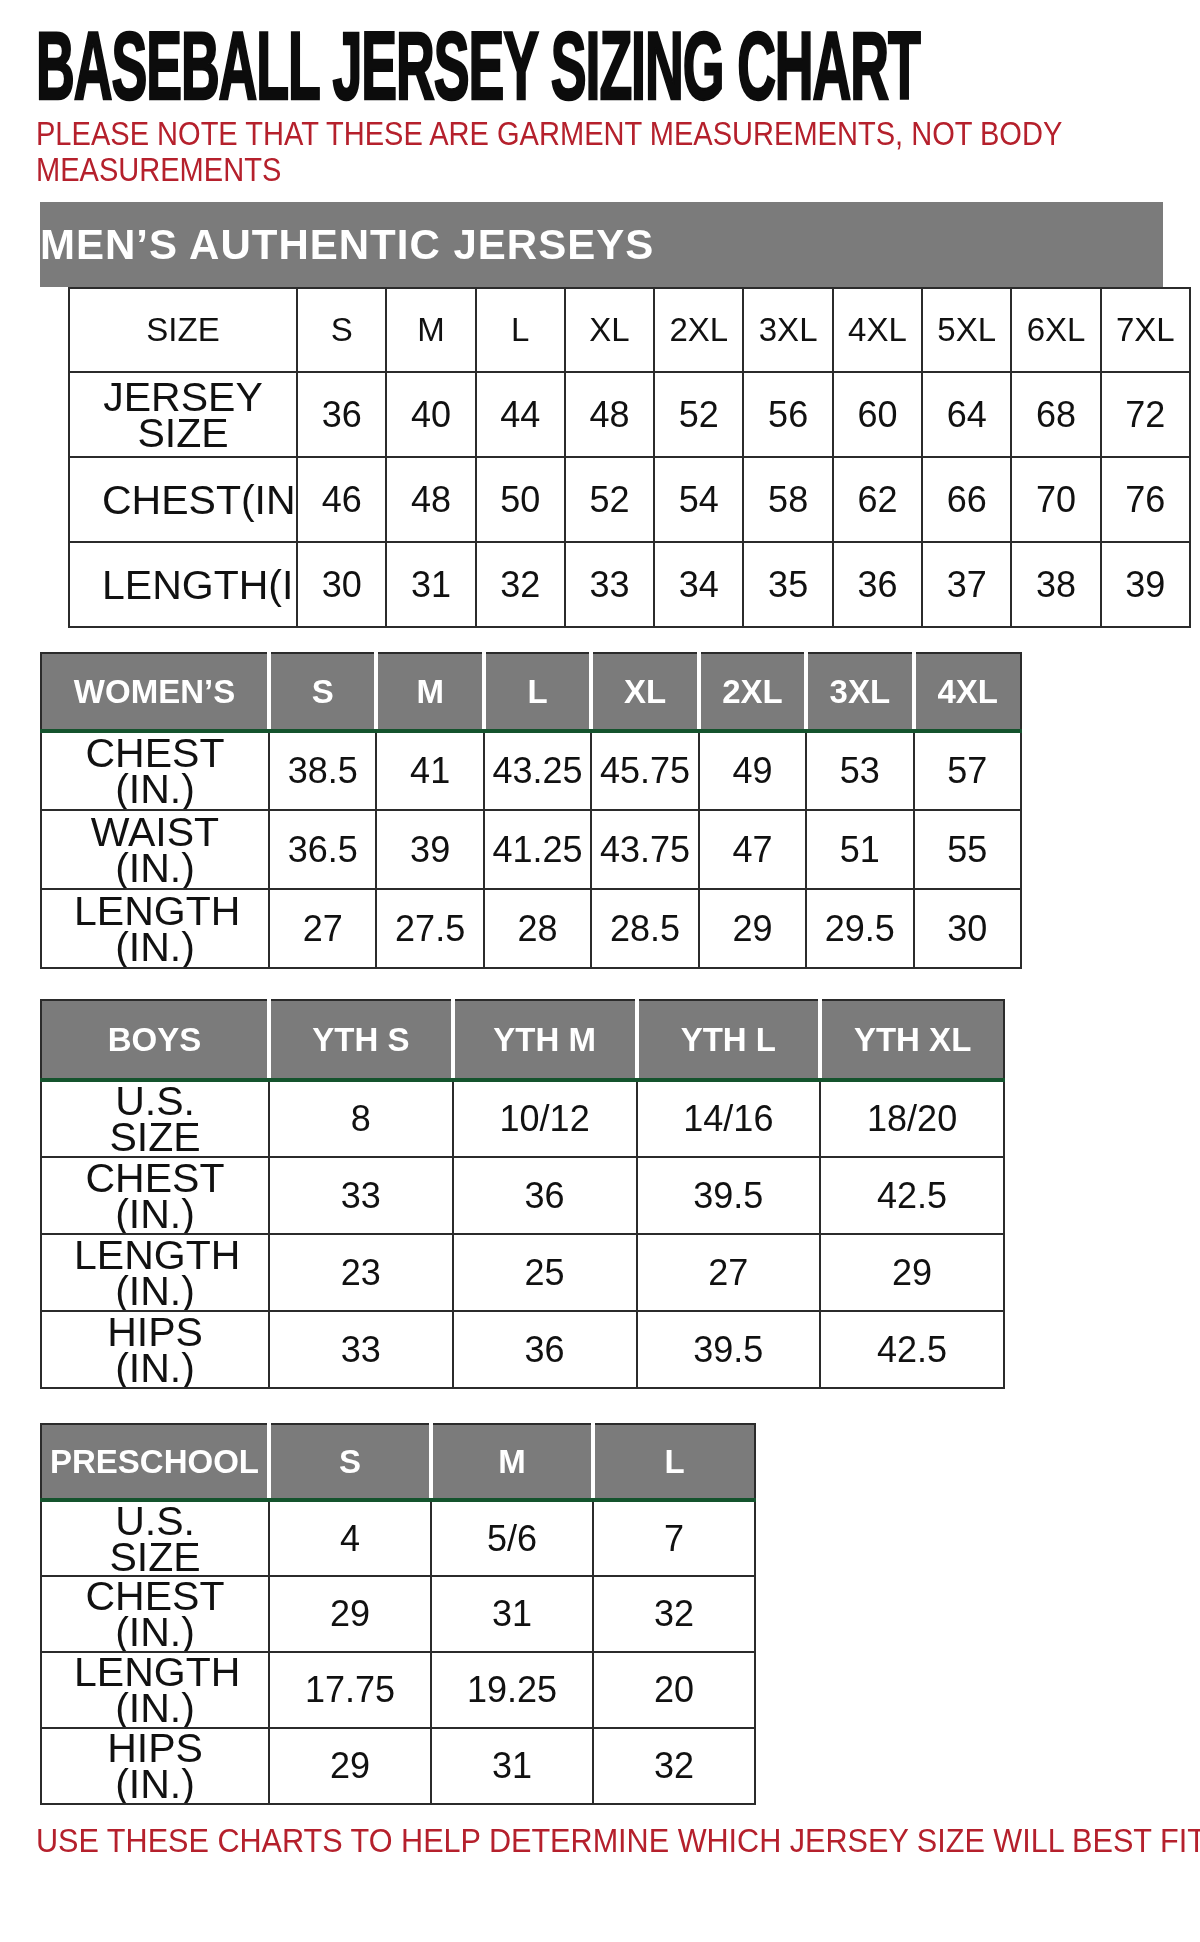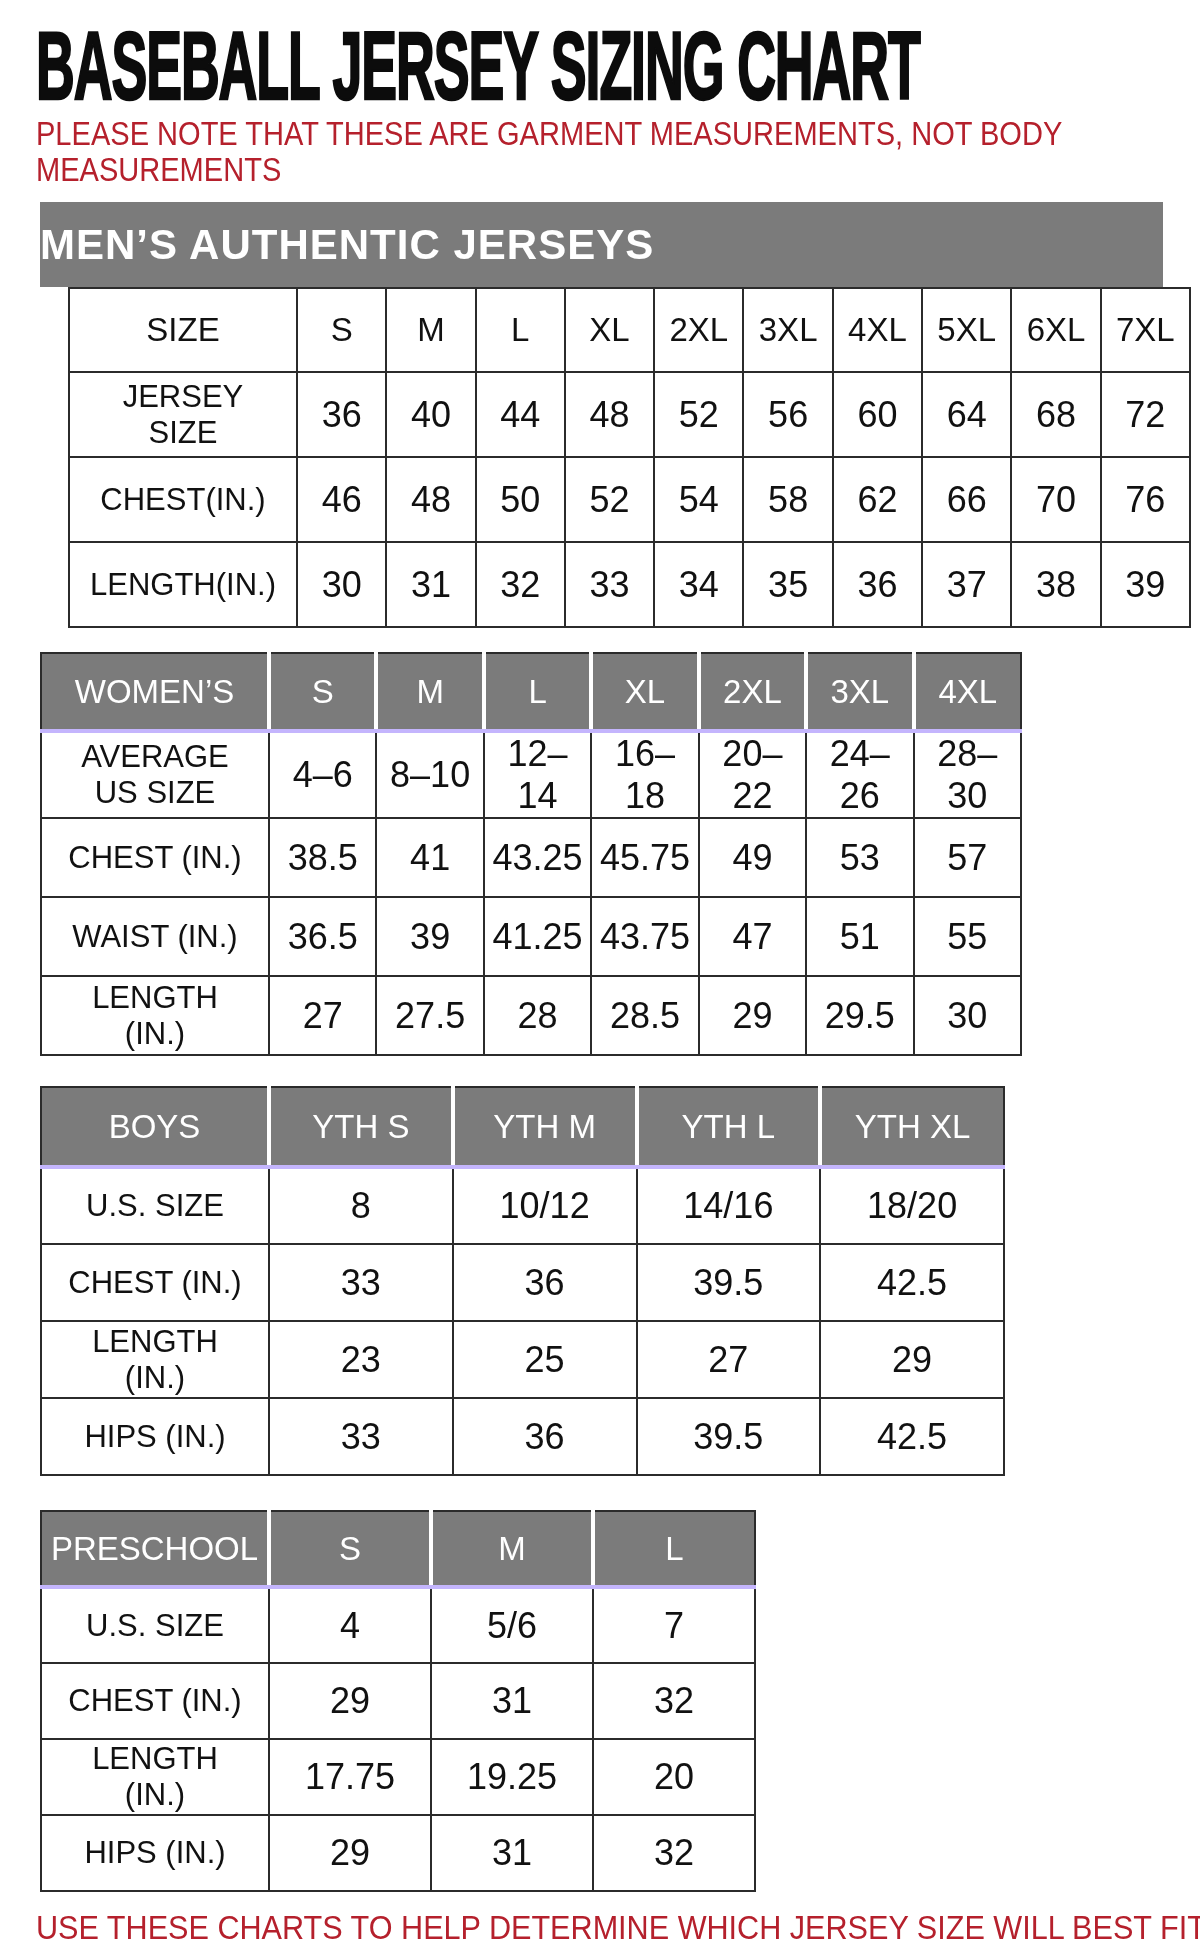--- a/index.html
+++ b/index.html
@@ -38,32 +38,32 @@
   .mens table{width:1123px;margin-left:28px;}
   .womens table{width:982px;}
   .boys table{width:965px;}
   .preschool table{width:716px;}
 
   th,td{
     border:2px solid #2b2b2b;text-align:center;vertical-align:middle;
     padding:0 4px;box-sizing:border-box;overflow:hidden;
   }
   th.lbl{width:228px;}
-  tbody th{font-size:31px;font-weight:400;line-height:36px;padding:0 20px;}
+  tbody th{font-size:41px;font-weight:400;line-height:36px;padding:0 32px;}
   tbody td{font-size:36px;font-weight:400;}
 
   
   .mens thead th{background:#fff;color:#111;font-size:33px;font-weight:400;}
   .mens thead tr{height:84px;}
   .mens tbody tr{height:85px;}
 
   
   .gray thead th{
-    background:#7b7b7b;color:#fff;font-size:33px;font-weight:400;
-    border-bottom:4px solid #c4b5fd;
+    background:#7b7b7b;color:#fff;font-size:33px;font-weight:700;
+    border-bottom:4px solid #14532d;
   }
   .gray thead th + th{border-left:4px solid #fff;}
   .womens thead tr{height:78px;}
   .womens tbody tr{height:79px;}
   .boys thead tr{height:80px;}
   .boys tbody tr{height:77px;}
   .preschool thead tr{height:76px;}
   .preschool tbody tr{height:76px;}
 
   
@@ -153,30 +153,20 @@
           <th>M</th>
           <th>L</th>
           <th>XL</th>
           <th>2XL</th>
           <th>3XL</th>
           <th>4XL</th>
         </tr>
       </thead>
       <tbody>
         <tr>
-          <th class="lbl">AVERAGE US SIZE</th>
-          <td>4–6</td>
-          <td>8–10</td>
-          <td>12–14</td>
-          <td>16–18</td>
-          <td>20–22</td>
-          <td>24–26</td>
-          <td>28–30</td>
-        </tr>
-        <tr>
           <th class="lbl">CHEST (IN.)</th>
           <td>38.5</td>
           <td>41</td>
           <td>43.25</td>
           <td>45.75</td>
           <td>49</td>
           <td>53</td>
           <td>57</td>
         </tr>
         <tr>

